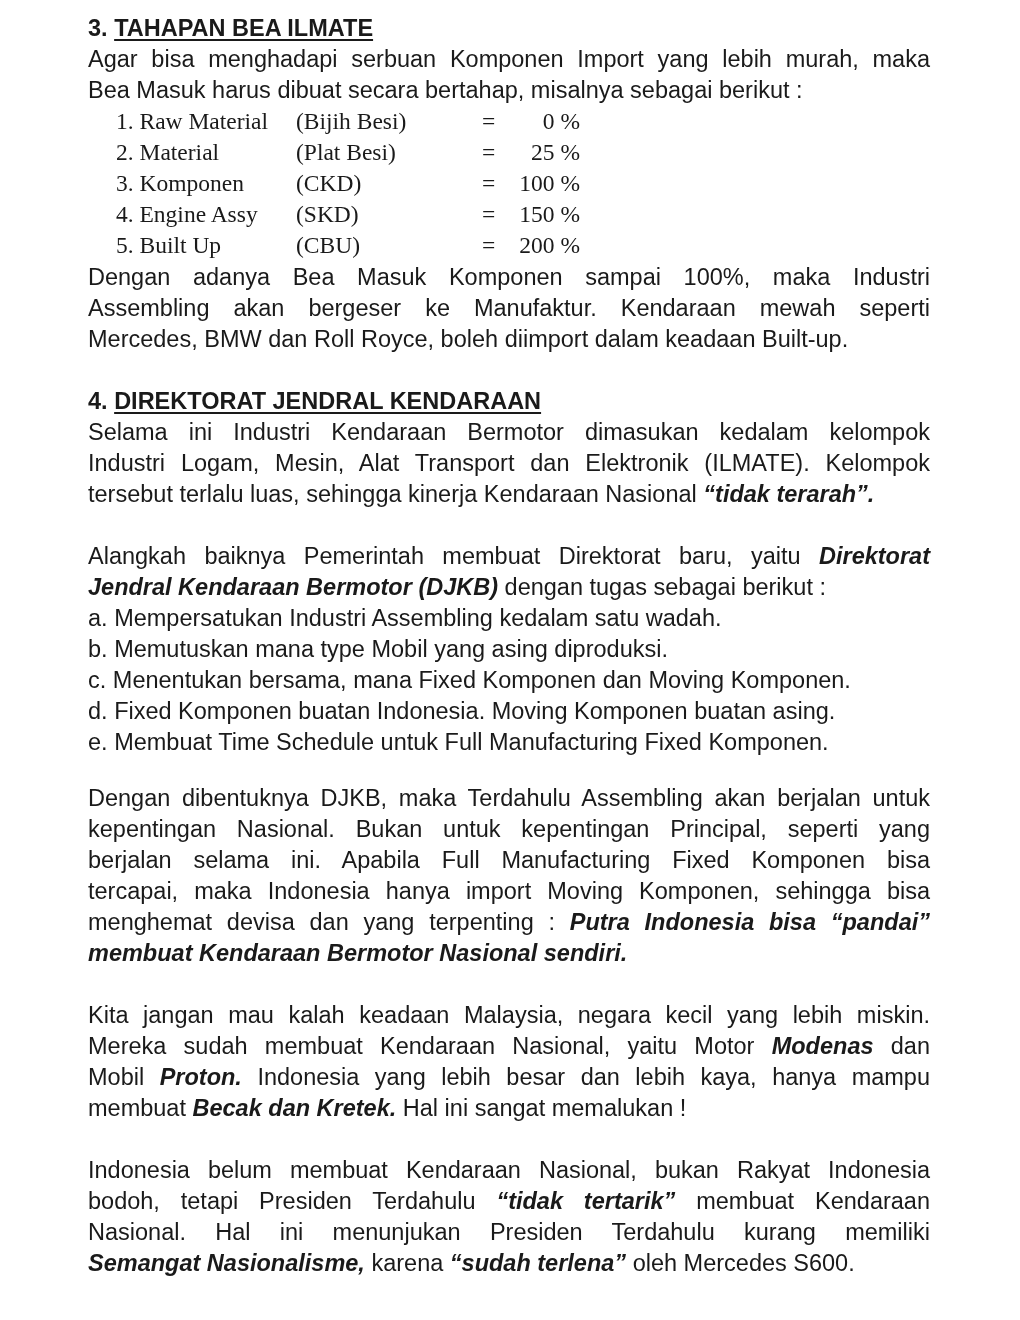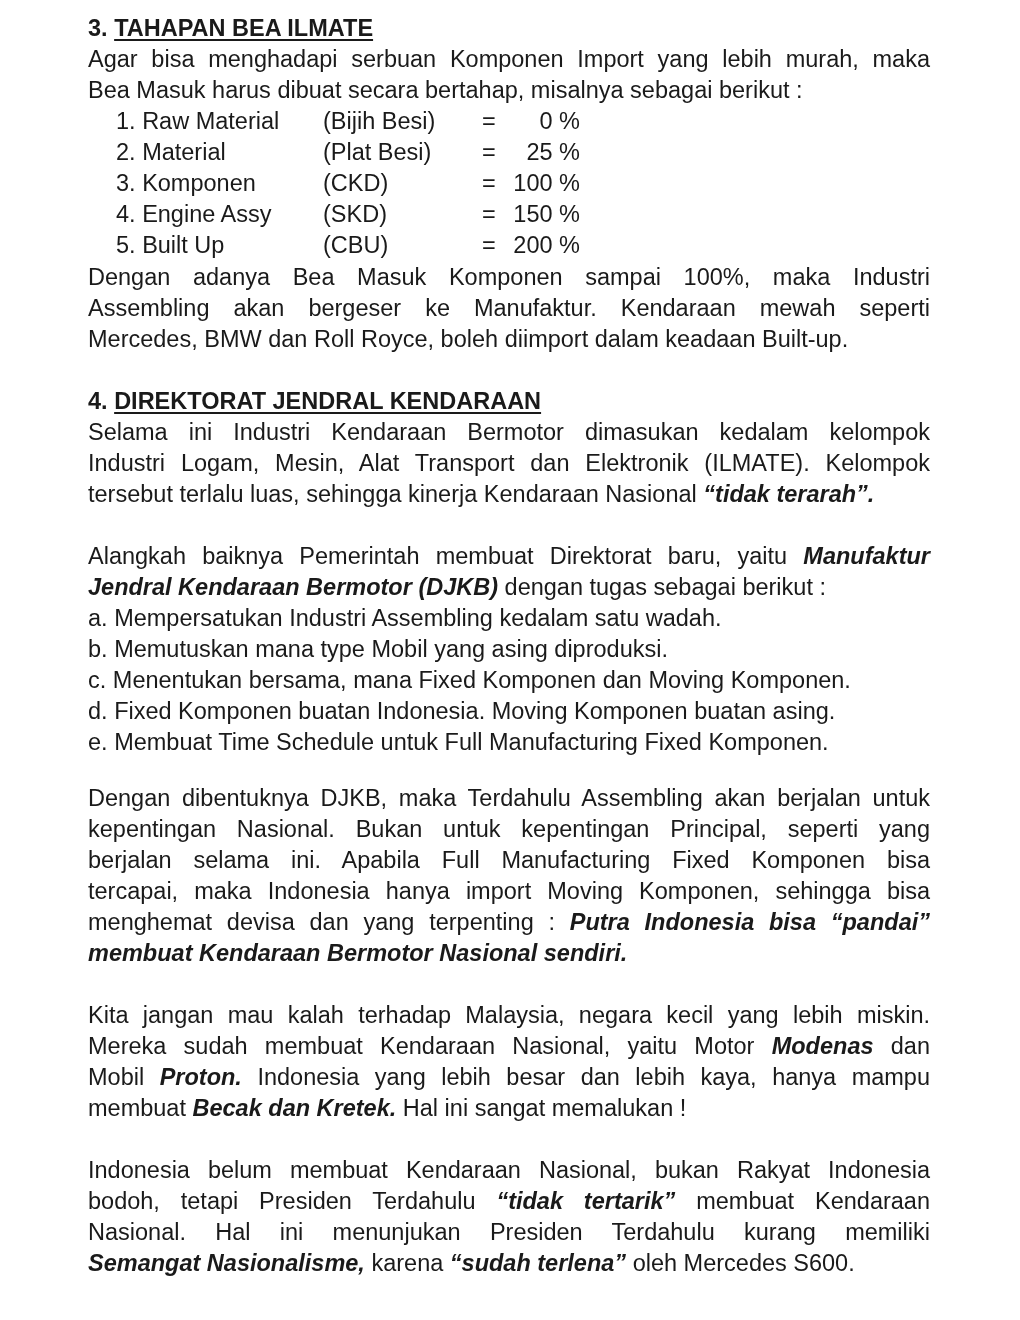--- a/index.html
+++ b/index.html
@@ -6,24 +6,24 @@
   body { width: 1020px; height: 1320px; position: relative; overflow: hidden;
          font-family: "Liberation Sans", sans-serif; color: #1a1a1a; }
   .page { position: absolute; left: 88px; top: 0; width: 842px; }
   .line { position: absolute; left: 0; width: 842px; font-size: 23.5px; line-height: 31px; white-space: nowrap; }
   .just { text-align: justify; text-align-last: justify; white-space: normal; }
   .heading { font-weight: bold; }
   .heading u { text-decoration: underline; text-decoration-thickness: 2px; text-underline-offset: 3px; }
   b { font-weight: bold; font-style: italic; }
   .tbl { position: absolute; left: 28px; font-size: 23.5px; line-height: 31px; }
   .tbl .c1 { position: absolute; left: 0; white-space: nowrap; }
-  .tbl .c2 { position: absolute; left: 207px; white-space: nowrap; text-align: center; }
+  .tbl .c2 { position: absolute; left: 180px; white-space: nowrap; text-align: center; }
   .tbl .c3 { position: absolute; left: 366px; white-space: nowrap; }
   .tbl .c4 { position: absolute; left: 390px; width: 74px; text-align: right; white-space: nowrap; }
-  .tbl .row { position: absolute; left: 0; height: 31px; width: 500px; }
+  .tbl .row { position: absolute; left: 0; height: 31px; width: 500px; font-family: Liberation Serif, serif; }
 </style>
 </head>
 <body>
 
 <div class="page">
 
   <div class="line heading" style="top:13px">
     <span>3.</span>
     <u>TAHAPAN BEA ILMATE</u>
   </div>
@@ -68,36 +68,36 @@
   <div class="line" style="top:324px">Mercedes, BMW dan Roll Royce, boleh diimport dalam keadaan Built-up.</div>
 
   <div class="line heading" style="top:386px">
     <span>4.</span>
     <u>DIREKTORAT JENDRAL KENDARAAN</u>
   </div>
   <div class="line just" style="top:417px">Selama ini Industri Kendaraan Bermotor dimasukan kedalam kelompok</div>
   <div class="line just" style="top:448px">Industri Logam, Mesin, Alat Transport dan Elektronik (ILMATE). Kelompok</div>
   <div class="line" style="top:479px"><span>tersebut terlalu luas, sehingga kinerja Kendaraan Nasional </span><b>“tidak terarah”.</b></div>
 
-  <div class="line just" style="top:541px"><span>Alangkah baiknya Pemerintah membuat Direktorat baru, yaitu </span><b>Manufaktur</b></div>
+  <div class="line just" style="top:541px"><span>Alangkah baiknya Pemerintah membuat Direktorat baru, yaitu </span><b>Direktorat</b></div>
   <div class="line" style="top:572px"><b>Jendral Kendaraan Bermotor (DJKB)</b><span> dengan tugas sebagai berikut :</span></div>
   <div class="line" style="top:603px">a. Mempersatukan Industri Assembling kedalam satu wadah.</div>
   <div class="line" style="top:634px">b. Memutuskan mana type Mobil yang asing diproduksi.</div>
   <div class="line" style="top:665px">c. Menentukan bersama, mana Fixed Komponen dan Moving Komponen.</div>
   <div class="line" style="top:696px">d. Fixed Komponen buatan Indonesia. Moving Komponen buatan asing.</div>
   <div class="line" style="top:727px">e. Membuat Time Schedule untuk Full Manufacturing Fixed Komponen.</div>
 
   <div class="line just" style="top:783px">Dengan dibentuknya DJKB, maka Terdahulu Assembling akan berjalan untuk</div>
   <div class="line just" style="top:814px">kepentingan Nasional. Bukan untuk kepentingan Principal, seperti yang</div>
   <div class="line just" style="top:845px">berjalan selama ini. Apabila Full Manufacturing Fixed Komponen bisa</div>
   <div class="line just" style="top:876px">tercapai, maka Indonesia hanya import Moving Komponen, sehingga bisa</div>
   <div class="line just" style="top:907px"><span>menghemat devisa dan yang terpenting : </span><b>Putra Indonesia bisa “pandai”</b></div>
   <div class="line" style="top:938px"><b>membuat Kendaraan Bermotor Nasional sendiri.</b></div>
 
-  <div class="line just" style="top:1000px">Kita jangan mau kalah terhadap Malaysia, negara kecil yang lebih miskin.</div>
+  <div class="line just" style="top:1000px">Kita jangan mau kalah keadaan Malaysia, negara kecil yang lebih miskin.</div>
   <div class="line just" style="top:1031px"><span>Mereka sudah membuat Kendaraan Nasional, yaitu Motor </span><b>Modenas</b><span> dan</span></div>
   <div class="line just" style="top:1062px"><span>Mobil </span><b>Proton.</b><span> Indonesia yang lebih besar dan lebih kaya, hanya mampu</span></div>
   <div class="line" style="top:1093px"><span>membuat </span><b>Becak dan Kretek.</b><span> Hal ini sangat memalukan !</span></div>
 
   <div class="line just" style="top:1155px">Indonesia belum membuat Kendaraan Nasional, bukan Rakyat Indonesia</div>
   <div class="line just" style="top:1186px"><span>bodoh, tetapi Presiden Terdahulu </span><b>“tidak tertarik”</b><span> membuat Kendaraan</span></div>
   <div class="line just" style="top:1217px">Nasional. Hal ini menunjukan Presiden Terdahulu kurang memiliki</div>
   <div class="line" style="top:1248px"><b>Semangat Nasionalisme,</b><span> karena </span><b>“sudah terlena”</b><span> oleh Mercedes S600.</span></div>
 
 </div>

